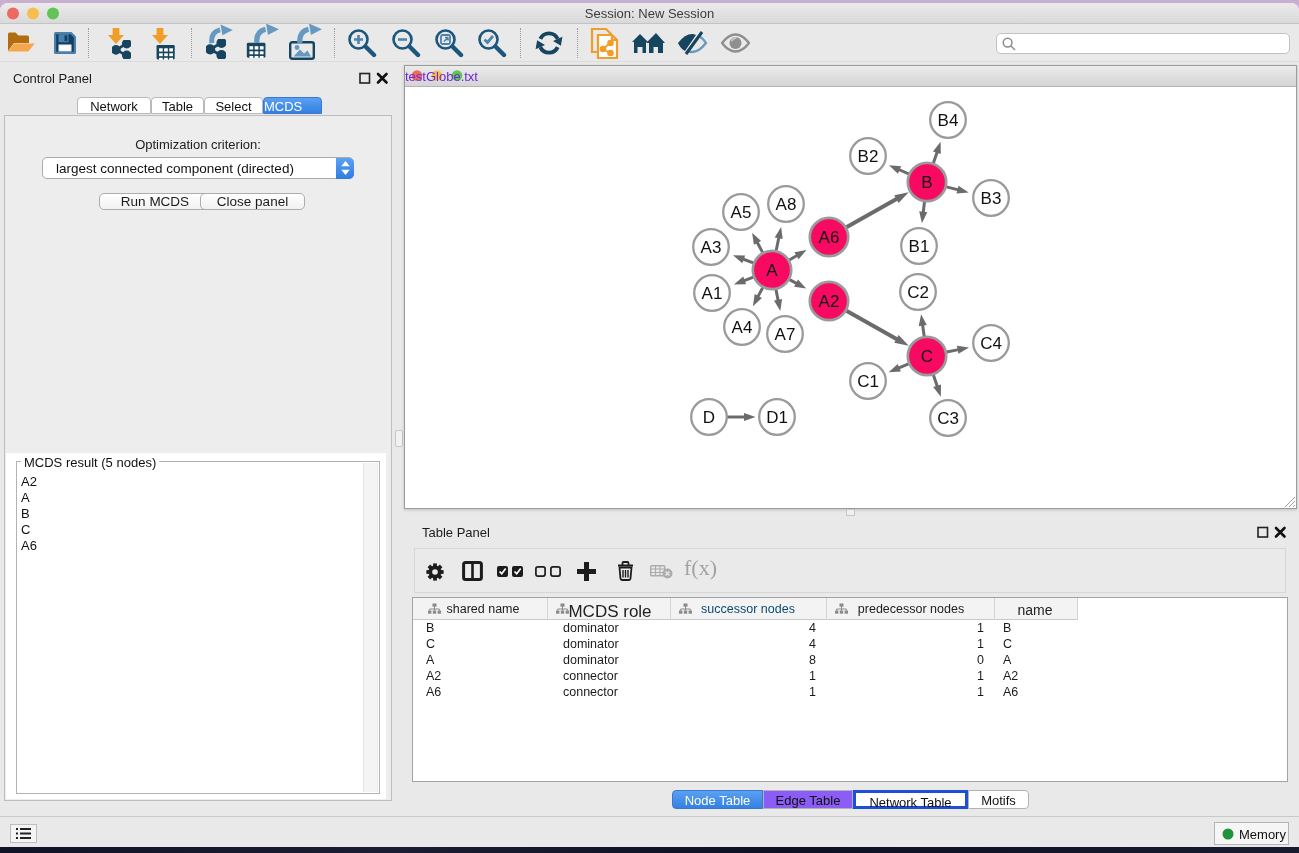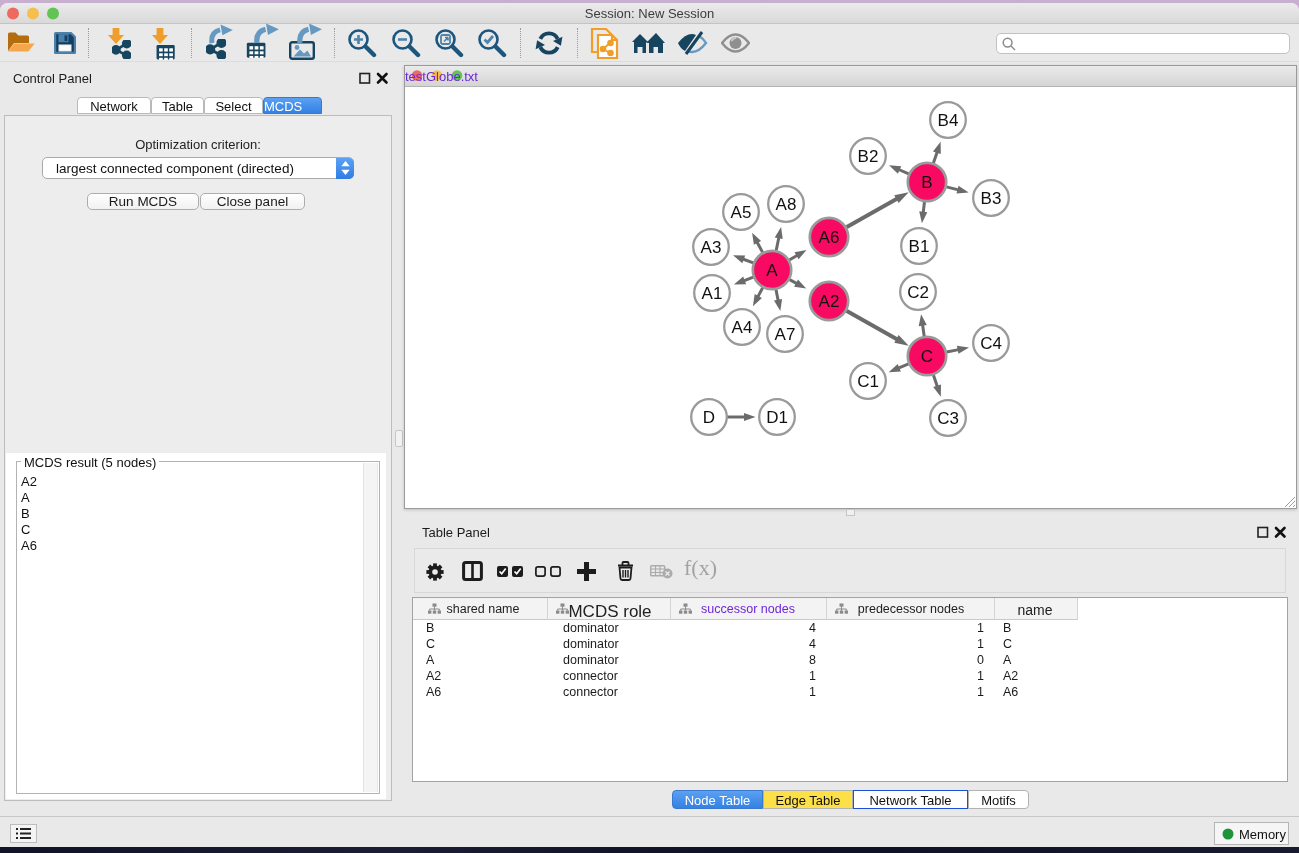--- a/index.html
+++ b/index.html
@@ -170,21 +170,21 @@
 <div class="txt" style="left:204px;top:97px;width:59px;height:17px;background:#fff;border:1px solid #b9b9b9;border-radius:4px 4px 0 0;color:#111;text-align:center;font-size:13px;line-height:17px">Select</div>
 <div class="txt" style="left:263px;top:97px;width:59px;height:17px;background:linear-gradient(#5ba0f2,#3381e3);border:1px solid #3a78cf;border-radius:4px 4px 0 0;color:#fff;text-align:left;font-size:13px;line-height:17px">MCDS</div>
 <div class="txt" style="left:4px;top:137px;width:388px;text-align:center;font-size:13px;color:#222">Optimization criterion:</div>
 <div class="abs" style="left:42px;top:157px;width:312px;height:22px;background:#fff;border:1px solid #ababab;border-radius:5px"></div>
 <div class="txt" style="left:56px;top:161px;font-size:13.5px;color:#111">largest connected component (directed)</div>
 <div class="abs" style="left:336px;top:158px;width:18px;height:21px;background:linear-gradient(#5ba2f4,#2f7ce2);border-radius:0 5px 5px 0"></div>
 <svg class="abs" style="left:340px;top:161px" width="11" height="14" viewBox="0 0 11 15">
 <polygon points="5.5,0 10,5.5 1,5.5" fill="#fff"></polygon>
     <polygon points="5.5,15 10,9.5 1,9.5" fill="#fff"></polygon>
   </svg>
-<div class="txt" style="left:87px;top:193px;width:112px;height:17px;background:linear-gradient(#fff,#f1f1f1);border:1px solid #adadad;border-radius:5px;text-align:center;font-size:13.5px;line-height:16px">Run MCDS</div>
+<div class="txt" style="left:99px;top:193px;width:112px;height:17px;background:linear-gradient(#fff,#f1f1f1);border:1px solid #adadad;border-radius:5px;text-align:center;font-size:13.5px;line-height:16px">Run MCDS</div>
 <div class="txt" style="left:200px;top:193px;width:105px;height:17px;background:linear-gradient(#fff,#f1f1f1);border:1px solid #adadad;border-radius:5px;text-align:center;font-size:13.5px;line-height:16px">Close panel</div>
 
 <div class="abs" style="left:6px;top:453px;width:380px;height:346px;background:#fff"></div>
 <div class="abs" style="left:16px;top:461px;width:364px;height:333px;border:1px solid #b3b3b3"></div>
 <div class="txt" style="left:21px;top:455px;background:#fff;padding:0 3px;font-size:13px;color:#111">MCDS result (5 nodes)</div>
 <div class="abs" style="left:363px;top:463px;width:15px;height:329px;background:#f4f4f4;border-left:1px solid #e3e3e3;border-right:1px solid #e9e9e9"></div>
 <div class="txt" style="left:21px;top:474px;font-size:13px;line-height:16px;color:#111">A2<br>A<br>B<br>C<br>A6</div>
 
 <div class="abs" style="left:395px;top:430px;width:8px;height:17px;background:#f2f2f2;border:1px solid #c6c6c6;border-radius:2px"></div>
 <div class="abs" style="left:0;top:816px;width:1299px;height:1px;background:#c8c8c8"></div>
@@ -382,21 +382,21 @@
 <div class="txt" style="left:530px;top:602px;width:160px;text-align:center;font-size:17px;color:#222">MCDS role</div>
 <svg width="13" height="12" style="position:absolute;left:556px;top:603px" viewBox="0 0 13 12">
     <g fill="#8a8a8a">
       <rect x="4.5" y="0.5" width="4" height="3.2"></rect>
       <rect x="0" y="7.5" width="3.4" height="3.2"></rect>
       <rect x="4.8" y="7.5" width="3.4" height="3.2"></rect>
       <rect x="9.6" y="7.5" width="3.4" height="3.2"></rect>
     </g>
     <path d="M6.5 3.7 V6 M1.7 7.5 V6 H11.3 V7.5 M6.5 6 V7.5" stroke="#8a8a8a" stroke-width="1" fill="none"></path>
   </svg>
-<div class="txt" style="left:668px;top:602px;width:160px;text-align:center;font-size:12.5px;color:#6d28d9">successor nodes</div>
+<div class="txt" style="left:668px;top:602px;width:160px;text-align:center;font-size:12.5px;color:#0c4a6e">successor nodes</div>
 <svg width="13" height="12" style="position:absolute;left:679px;top:603px" viewBox="0 0 13 12">
     <g fill="#8a8a8a">
       <rect x="4.5" y="0.5" width="4" height="3.2"></rect>
       <rect x="0" y="7.5" width="3.4" height="3.2"></rect>
       <rect x="4.8" y="7.5" width="3.4" height="3.2"></rect>
       <rect x="9.6" y="7.5" width="3.4" height="3.2"></rect>
     </g>
     <path d="M6.5 3.7 V6 M1.7 7.5 V6 H11.3 V7.5 M6.5 6 V7.5" stroke="#8a8a8a" stroke-width="1" fill="none"></path>
   </svg>
 <div class="txt" style="left:831px;top:602px;width:160px;text-align:center;font-size:12.5px;color:#222">predecessor nodes</div>
@@ -429,14 +429,14 @@
 <div class="txt" style="left:563px;top:669px;font-size:12.5px">connector</div>
 <div class="txt" style="left:716px;top:669px;width:100px;text-align:right;font-size:12.5px">1</div>
 <div class="txt" style="left:884px;top:669px;width:100px;text-align:right;font-size:12.5px">1</div>
 <div class="txt" style="left:1003px;top:669px;font-size:12.5px">A2</div>
 <div class="txt" style="left:426px;top:685px;font-size:12.5px">A6</div>
 <div class="txt" style="left:563px;top:685px;font-size:12.5px">connector</div>
 <div class="txt" style="left:716px;top:685px;width:100px;text-align:right;font-size:12.5px">1</div>
 <div class="txt" style="left:884px;top:685px;width:100px;text-align:right;font-size:12.5px">1</div>
 <div class="txt" style="left:1003px;top:685px;font-size:12.5px">A6</div>
 <div class="txt" style="left:672px;top:790px;width:91px;height:19px;background:linear-gradient(#5ba0f2,#3381e3);border:1px solid #3a78cf;border-radius:4px 0 0 4px;color:#fff;text-align:center;font-size:13px;line-height:19px">Node Table</div>
-<div class="txt" style="left:763px;top:790px;width:90px;height:19px;background:#fde047;border:1px solid #b2b2b2;border-radius:0;color:#111;text-align:center;font-size:13px;line-height:19px">Edge Table</div>
-<div class="txt" style="left:853px;top:790px;width:115px;height:19px;background:#fff;border:1px solid #1d4ed8;border-radius:0;color:#111;text-align:center;font-size:13px;line-height:19px">Network Table</div>
+<div class="txt" style="left:763px;top:790px;width:90px;height:19px;background:#8b5cf6;border:1px solid #b2b2b2;border-radius:0;color:#111;text-align:center;font-size:13px;line-height:19px">Edge Table</div>
+<div class="txt" style="left:853px;top:790px;width:115px;height:19px;background:#fff;border:3px solid #1d4ed8;border-radius:0;color:#111;text-align:center;font-size:13px;line-height:19px">Network Table</div>
 <div class="txt" style="left:968px;top:790px;width:61px;height:19px;background:#fff;border:1px solid #b2b2b2;border-radius:0 4px 4px 0;color:#111;text-align:center;font-size:13px;line-height:19px">Motifs</div>
 </body></html>

